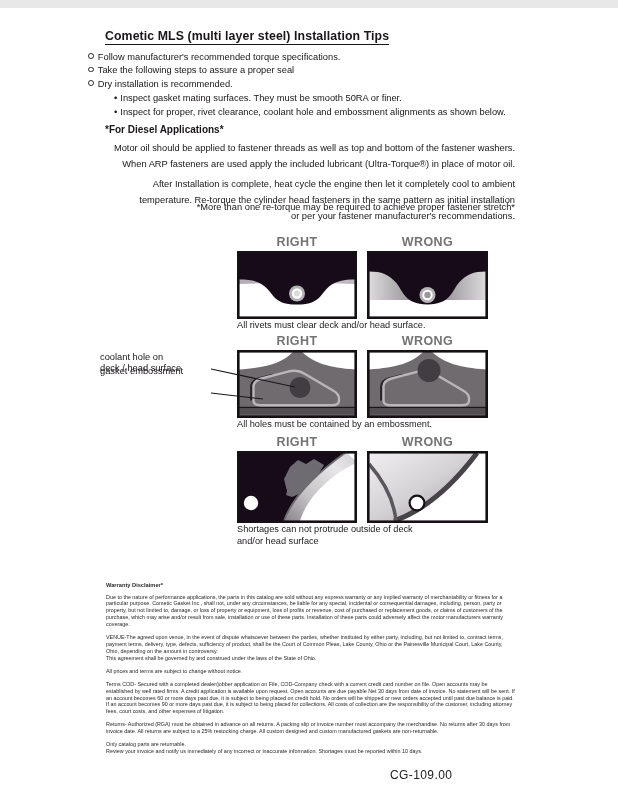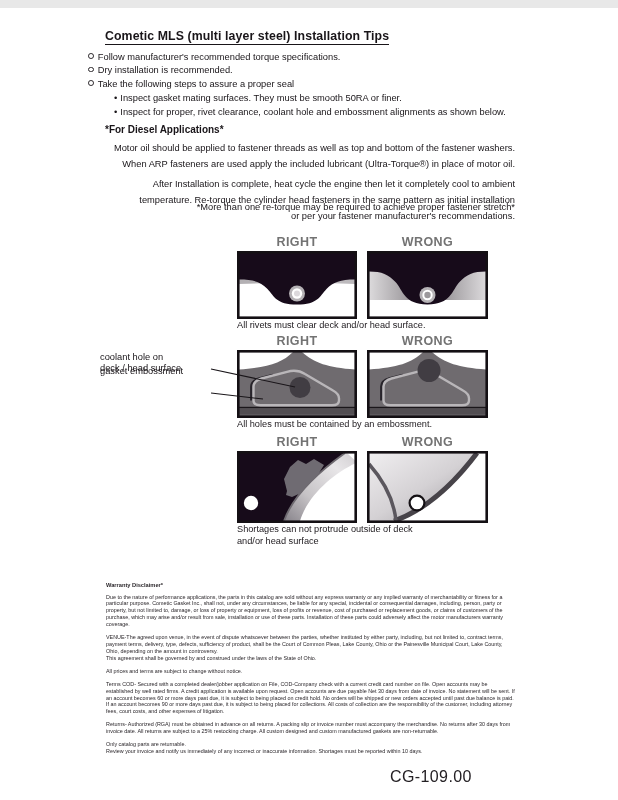--- a/index.html
+++ b/index.html
@@ -23,41 +23,41 @@
   .p2{top:168px;}
   .p3{top:191px;}
   .lab{position:absolute;font-size:12.5px;font-weight:bold;letter-spacing:.4px;text-align:center;color:#737373;}
   .panel{position:absolute;display:block;}
   .caption{position:absolute;font-size:9.2px;line-height:11.5px;white-space:pre-line;color:#1d191d;}
   .callout{position:absolute;left:100px;width:110px;text-align:left;font-size:9.3px;line-height:10.5px;}
   .callout-lines{position:absolute;}
   .fine-wrap{position:absolute;left:106px;top:574px;width:409px;color:#2b272b;}
   .fine-h{font-size:5.7px;font-weight:bold;margin:0 0 5.5px 0;}
   .fine{font-size:5.4px;line-height:6.85px;margin:0 0 6.3px 0;white-space:pre-line;}
-  .code{position:absolute;left:390px;top:760px;font-size:16px;letter-spacing:.4px;color:#242024;}
+  .code{position:absolute;left:390px;top:760px;font-size:12px;letter-spacing:.4px;color:#242024;}
 </style>
 </head>
 <body>
 
 <div class="page">
 
   <div class="title">Cometic MLS (multi layer steel) Installation Tips</div>
 
   <div class="bullets">
     <div class="b">
       <span class="ring"></span>
       <span>Follow manufacturer's recommended torque specifications.</span>
     </div>
     <div class="b">
       <span class="ring"></span>
-      <span>Dry installation is recommended.</span>
+      <span>Take the following steps to assure a proper seal</span>
     </div>
     <div class="b">
       <span class="ring"></span>
-      <span>Take the following steps to assure a proper seal</span>
+      <span>Dry installation is recommended.</span>
     </div>
     <div class="sb">
       <span class="dot">•</span>
       <span>Inspect gasket mating surfaces.  They must be smooth 50RA or finer.</span>
     </div>
     <div class="sb">
       <span class="dot">•</span>
       <span>Inspect for proper, rivet clearance, coolant hole and embossment alignments as shown below.</span>
     </div>
   </div>

